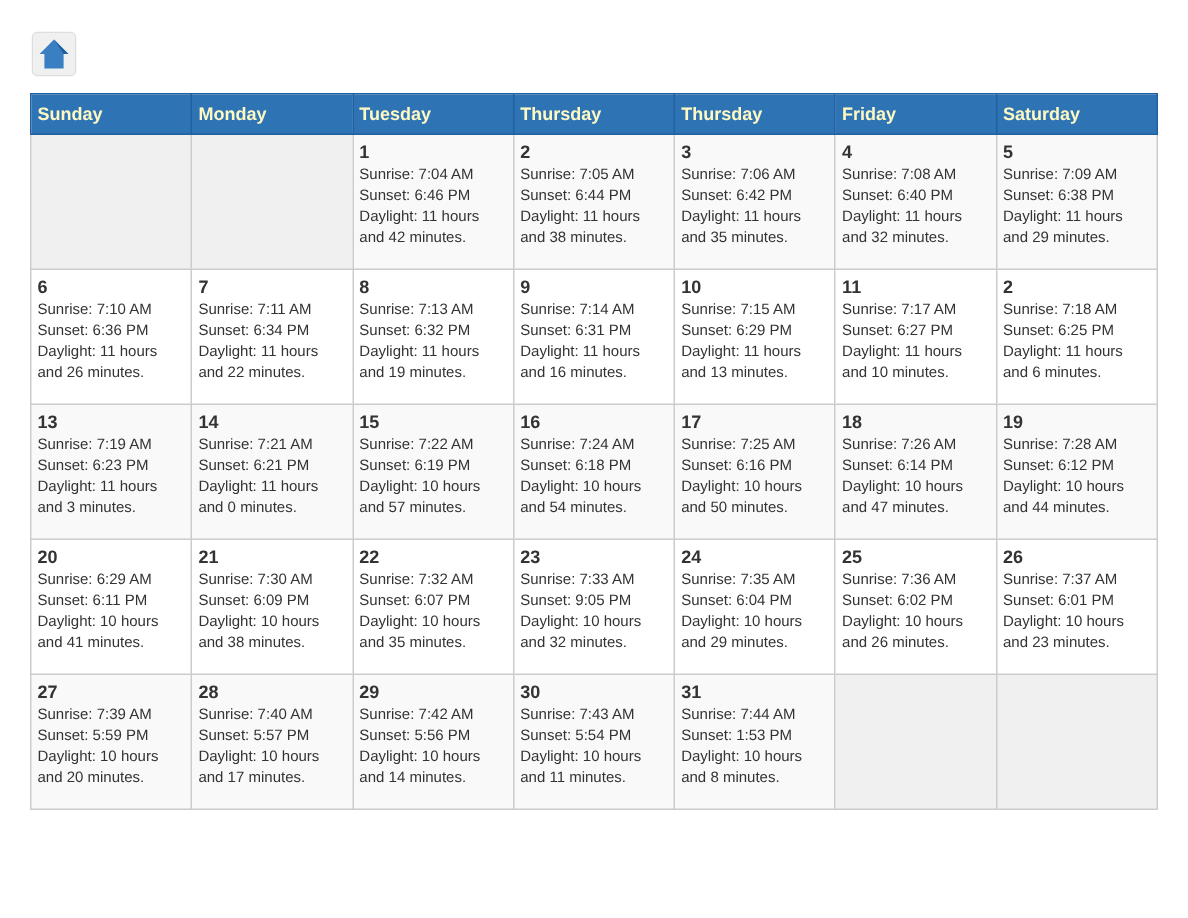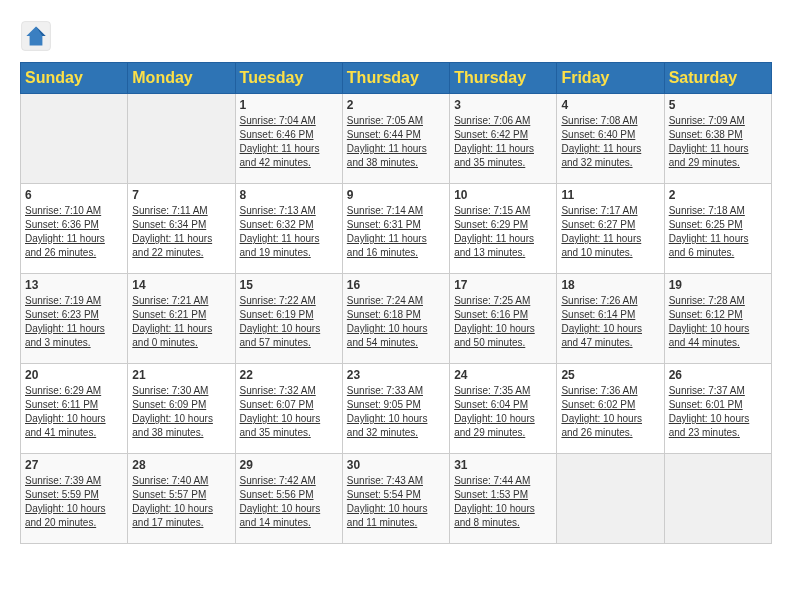--- a/index.html
+++ b/index.html
@@ -47,24 +47,24 @@
       font-size: 16px;
       color: #555;
     }
     table {
       width: 100%;
       border-collapse: collapse;
       font-size: 11px;
     }
     thead tr th {
       background-color: #2e74b5;
-      color: #fde047;
+      color: #fef9c3;
       padding: 6px 4px;
       text-align: left;
-      font-size: 16px;
+      font-size: 12px;
       font-weight: bold;
       border: 1px solid #2060a0;
     }
     tbody tr td {
       border: 1px solid #ccc;
       vertical-align: top;
       padding: 4px;
       width: 14.28%;
       min-height: 80px;
       height: 90px;
@@ -77,21 +77,20 @@
     .day-number {
       font-weight: bold;
       font-size: 12px;
       display: block;
       margin-bottom: 2px;
     }
     .day-info {
       font-size: 10px;
       line-height: 1.4;
       color: #333;
-      text-decoration: underline;
     }
     .empty-cell {
       background: #f0f0f0 !important;
     }
   </style>
 </head>
 <body>
 
 <div class="header">
   <div class="logo">

